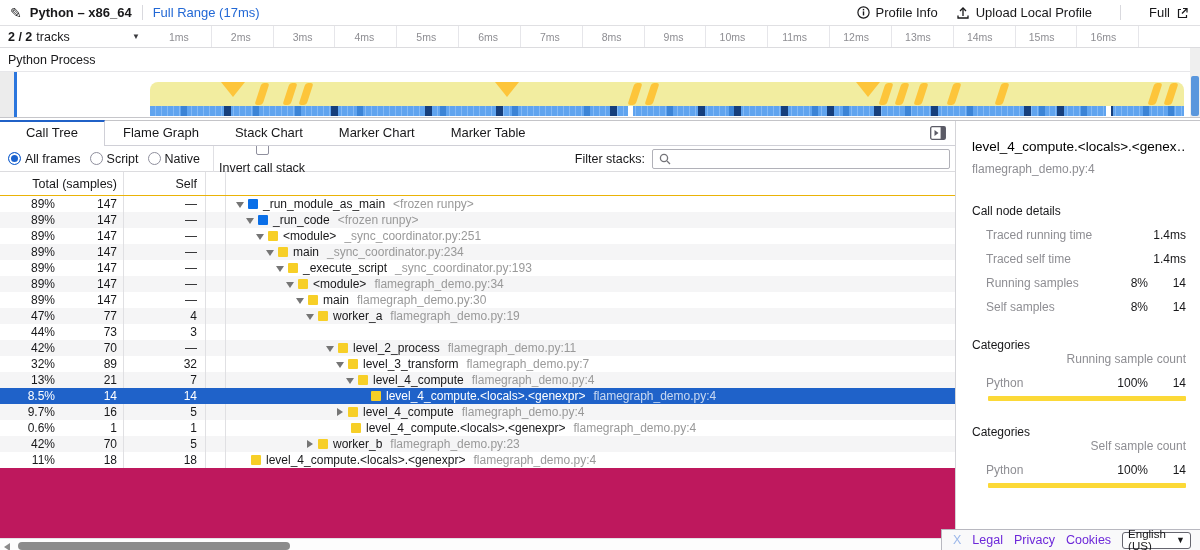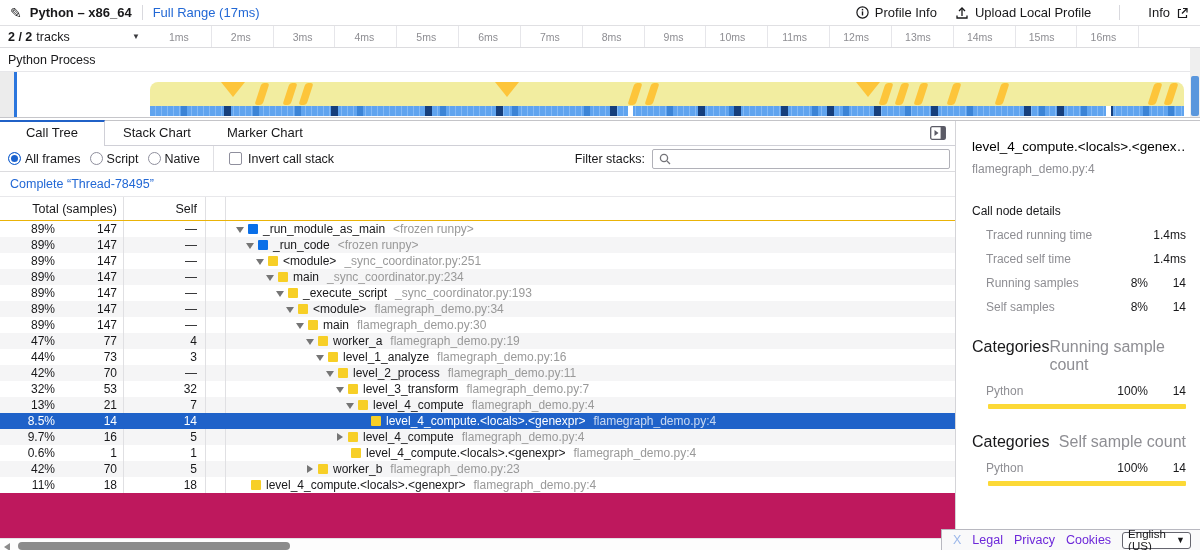--- a/index.html
+++ b/index.html
@@ -76,21 +76,21 @@
   .sb-toggle { position:absolute; right:9px; top:5px; cursor:pointer; }
 
   
   .controls { height:26px; border-bottom:1px solid #dcdcdf; display:flex; align-items:center;
               font-size:12.5px; background:#fff; }
   .radio-group { display:flex; align-items:center; padding-left:8px; gap:9px; }
   .radio-item { display:flex; align-items:center; gap:4px; cursor:pointer; }
   .radio { width:13px; height:13px; border-radius:50%; background:#fff; border:1px solid #8f8f9d; }
   .radio.sel { background:#1b63cf; border:1px solid #1b63cf; box-shadow:inset 0 0 0 2px #fff; }
   .vsep { width:1px; height:26px; background:#e0e0e4; margin-left:13px; }
-  .chk-wrap { display:flex; align-items:center; gap:6px; margin-left:15px; cursor:pointer; }
+  .chk-wrap { display:flex; align-items:center; gap:6px; margin-left:5px; cursor:pointer;flex-direction:column; }
   .chk { width:13px; height:13px; border:1px solid #8f8f9d; border-radius:2px; background:#fff; }
   .filter-wrap { margin-left:auto; display:flex; align-items:center; padding-right:5px; }
   .filter-label { color:#18181a; margin-right:7px; }
   .searchbox { width:298px; height:20px; border:1px solid #b1b1b8; border-radius:2px;
                display:flex; align-items:center; padding:0 6px; background:#fff; }
   .searchbox input { border:none; outline:none; flex:1; font-size:12.5px; margin-left:5px;
                      font-family:"Liberation Sans",sans-serif; color:#18181a; }
   .searchbox input::placeholder { color:#9a9aa0; }
 
   
@@ -136,21 +136,21 @@
 
   
   .sb-title { margin-top:18px; font-size:13.5px; color:#000; white-space:nowrap;
               overflow:hidden; }
   .sb-sub { margin-top:8px; font-size:12px; color:#8e8e93; }
   .sb-h { margin-top:28px; font-size:12px; color:#18181a; }
   .sb-row { display:flex; align-items:center; margin-top:10px; font-size:12px; padding-left:14px; }
   .sb-row .lbl { flex:1; color:#8e8e93; }
   .sb-row .p { width:44px; text-align:right; color:#18181a; }
   .sb-row .v { width:38px; text-align:right; color:#18181a; }
-  .cat-head { display:flex; margin-top:24px; font-size:16px; }
+  .cat-head { display:flex; margin-top:24px; font-size:12px;flex-direction:column; }
   .cat-head .t { color:#18181a; }
   .cat-head .c { margin-left:auto; color:#8e8e93; }
   .cat-bar { height:5px; margin:6px 0 0 16px; border-radius:1px; }
 
   
   .footer { position:absolute; left:941px; top:529px; width:259px; height:21px;
             background:#f9f9fa; border-top:1px solid #b8b8c0; border-left:1px solid #b8b8c0;
             display:flex; align-items:center; font-size:12.5px; gap:11px; padding-left:11px; }
   .f-link { color:#6d28d9; cursor:pointer; }
   .f-link.muted { color:#9cb8ea; }
@@ -180,21 +180,21 @@
     <span class="tb-btn">
       <svg class="icon-svg" width="14" height="14" viewBox="0 0 14 14" fill="none" stroke="#18181a" stroke-width="1.3">
           <path d="M7 10 V2.5"></path>
           <path d="M4 5 L7 2 L10 5"></path>
           <path d="M2 9.5 V12 H12 V9.5"></path>
         </svg>
       <span>Upload Local Profile</span>
     </span>
     <span class="vdiv"></span>
     <span class="tb-btn">
-      <span>Info</span>
+      <span>Full</span>
       <svg class="icon-svg" width="12" height="12" viewBox="0 0 12 12" fill="none" stroke="#18181a" stroke-width="1.2">
           <path d="M5 2.5 H2.5 V10.5 H10.5 V8"></path>
           <path d="M7 1.5 H11 V5.5"></path>
           <path d="M11 1.5 L6 6.5"></path>
         </svg>
     </span>
   </div>
 </div>
 
 <div class="ruler">
@@ -289,22 +289,24 @@
   <div class="vscroll">
     <div class="vthumb"></div>
   </div>
 </div>
 
 <div class="content">
 
   <div class="leftcol">
     <div class="tabbar" id="tabbar">
       <div class="tab active">Call Tree</div>
+        <div class="tab">Flame Graph</div>
         <div class="tab">Stack Chart</div>
         <div class="tab">Marker Chart</div>
+        <div class="tab">Marker Table</div>
         <span class="sb-toggle">
         <svg width="16" height="14" viewBox="0 0 16 14">
             <rect x="0.7" y="0.7" width="14.6" height="12.6" rx="1.5" fill="none" stroke="#5b5b66" stroke-width="1.3"></rect>
             <rect x="10.6" y="0.7" width="4.7" height="12.6" fill="#5b5b66"></rect>
             <path d="M4.5 4 L8.5 7 L4.5 10 Z" fill="#5b5b66"></path>
           </svg>
       </span>
     </div>
 
     <div class="controls">
@@ -331,23 +333,20 @@
         <span class="filter-label">Filter stacks:</span>
         <span class="searchbox">
           <svg width="12" height="12" viewBox="0 0 12 12" fill="none" stroke="#737378" stroke-width="1.3">
               <circle cx="5" cy="5" r="3.6"></circle>
               <path d="M8 8 L11 11"></path>
             </svg>
         </span>
       </div>
     </div>
 
-    <div class="crumbrow">
-      <span class="bluelink">Complete “Thread-78495”</span>
-    </div>
 
     <div class="thead">
       <span class="c-total">
         <span class="h-total">Total (samples)</span>
       </span>
       <span class="c-self">
         <span>Self</span>
       </span>
       <span class="c-gap"></span>
       <span class="c-tree"></span>
@@ -466,45 +465,39 @@
             <span class="floc">flamegraph_demo.py:19</span>
           </span>
         </div>
         <div class="trow">
           <span class="c-total">
             <span class="pct">44%</span>
             <span class="cnt">73</span>
           </span>
           <span class="c-self">3</span>
           <span class="c-gap"></span>
-          <span class="c-tree" style="padding-left: 90px;">
-            <span class="exp open"></span>
-            <span class="sq" style="background: rgb(247, 207, 39);"></span>
-            <span class="fname">level_1_analyze</span>
-            <span class="floc">flamegraph_demo.py:16</span>
-          </span>
         </div>
         <div class="trow alt">
           <span class="c-total">
             <span class="pct">42%</span>
             <span class="cnt">70</span>
           </span>
           <span class="c-self">—</span>
           <span class="c-gap"></span>
           <span class="c-tree" style="padding-left: 100px;">
             <span class="exp open"></span>
             <span class="sq" style="background: rgb(247, 207, 39);"></span>
             <span class="fname">level_2_process</span>
             <span class="floc">flamegraph_demo.py:11</span>
           </span>
         </div>
         <div class="trow">
           <span class="c-total">
             <span class="pct">32%</span>
-            <span class="cnt">53</span>
+            <span class="cnt">89</span>
           </span>
           <span class="c-self">32</span>
           <span class="c-gap"></span>
           <span class="c-tree" style="padding-left: 110px; text-align: center;">
             <span class="exp open"></span>
             <span class="sq" style="background: rgb(247, 207, 39);"></span>
             <span class="fname">level_3_transform</span>
             <span class="floc">flamegraph_demo.py:7</span>
           </span>
         </div>

